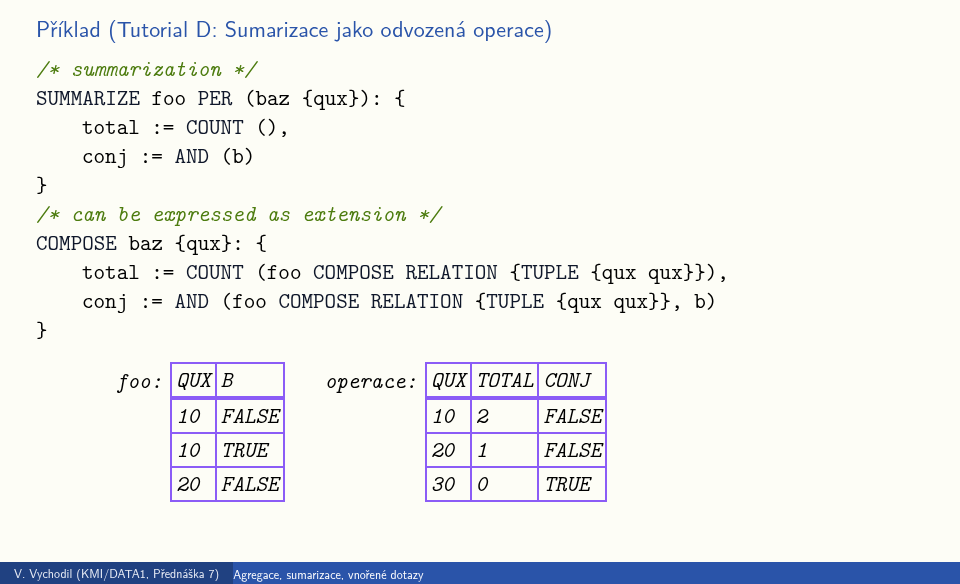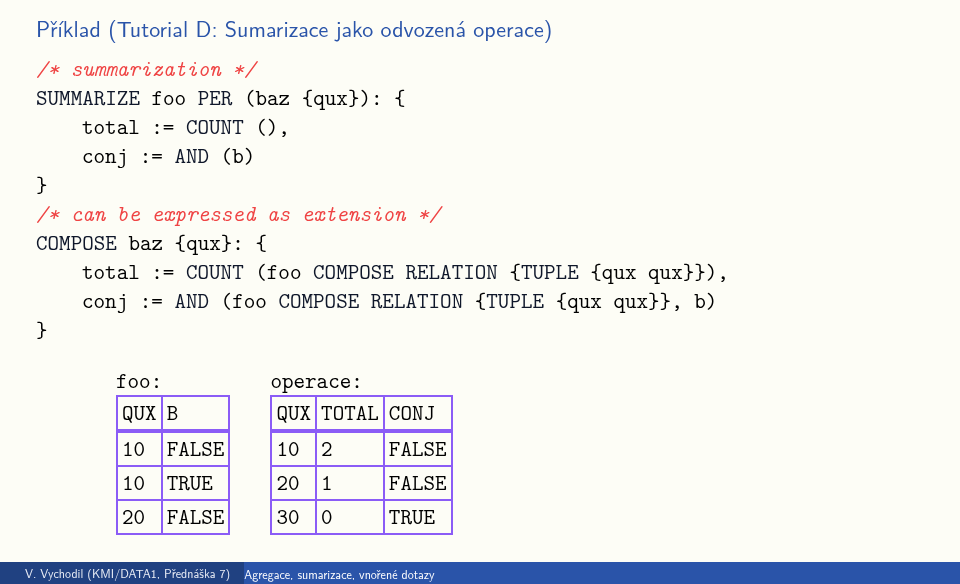--- a/index.html
+++ b/index.html
@@ -25,37 +25,37 @@
     font-weight: 400;
     margin-bottom: 10px;
   }
   .codeblock {
     font-family: "Latin Modern Mono", "CMU Typewriter Text", "Courier New", monospace;
     font-size: 22px;
     line-height: 1.32;
     white-space: pre;
     color: #000;
   }
-  .codeblock .comment { color: #ef4444; font-style: italic; }
+  .codeblock .comment { color: #4d7c0f; font-style: italic; }
   .codeblock .kw { color: #0f172a; }
   .indent1 { padding-left: 46px; display: inline-block; }
   .tables-row {
     display: flex;
     flex-direction: row;
     align-items: flex-start;
     gap: 40px;
     margin-top: 18px;
     padding-left: 80px;
     font-family: "Latin Modern Mono", "CMU Typewriter Text", "Courier New", monospace;
     font-size: 22px;
   }
   .tbl-wrap {
     display: flex;
-    flex-direction: column;
     align-items: flex-start;
+    font-style: italic;
   }
   .tbl-label {
     padding-right: 8px;
     padding-top: 4px;
   }
   table.rel {
     border-collapse: collapse;
   }
   table.rel th, table.rel td {
     border: 2px solid #8b5cf6;
@@ -75,21 +75,21 @@
     height: 22px;
     background: #2a54a9;
     display: flex;
     align-items: center;
     color: #fff;
     font-size: 12px;
     font-family: "Latin Modern Sans", sans-serif;
   }
   .footer .left {
     flex: 0 0 auto;
-    padding-left: 25px;
+    padding-left: 14px;
     background: #203f7d;
     height: 22px;
     line-height: 22px;
     padding-right: 14px;
     opacity: 0.9;
   }
   .footer .center {
     flex: 1;
     text-align: left;
     height: 20px;

